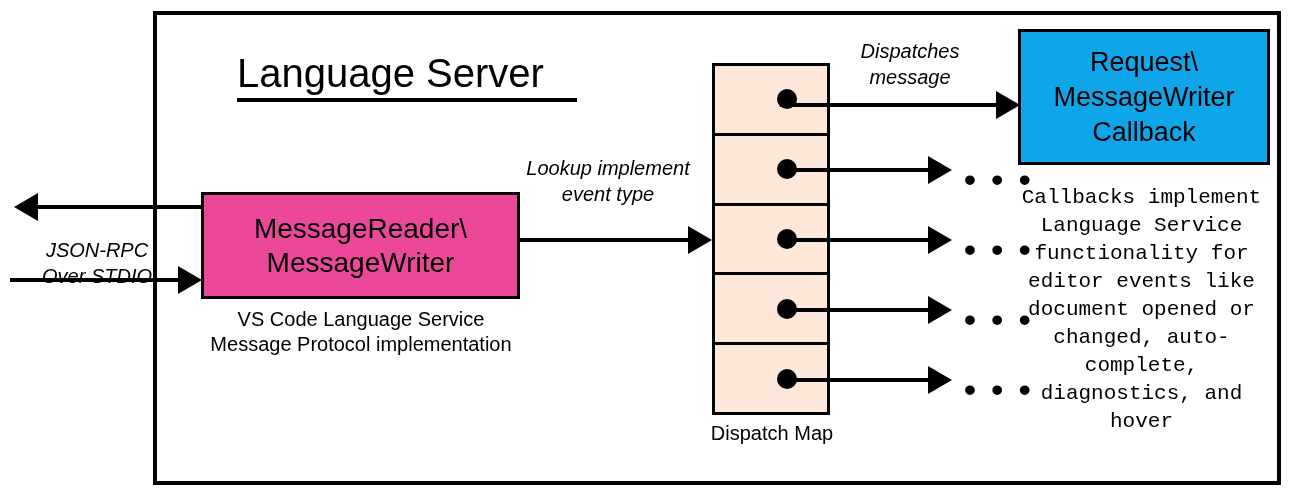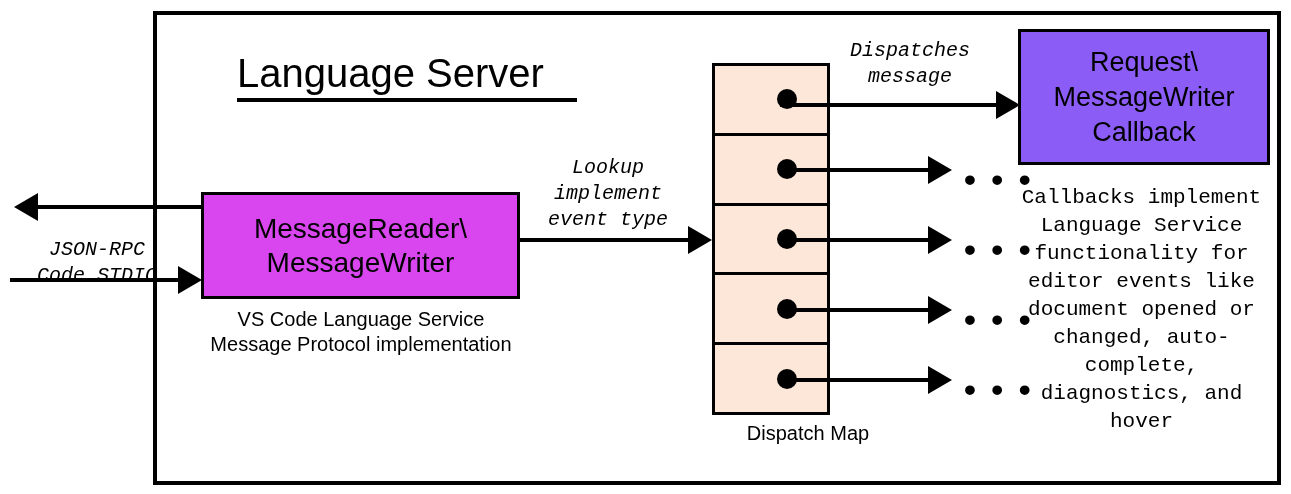--- a/index.html
+++ b/index.html
@@ -45,49 +45,48 @@
     border: 3px solid #000;
     box-sizing: border-box;
     display: flex;
     align-items: center;
     justify-content: center;
     text-align: center;
   }
   #messagereader-box {
     left: 201px; top: 192px;
     width: 319px; height: 107px;
-    background: #d946ef;
+    background: #ec4899;
     font-size: 28px;
     line-height: 34px;
   }
   #callback-box {
     left: 1018px; top: 29px;
     width: 252px; height: 136px;
-    background: #8b5cf6;
+    background: #0ea5e9;
     font-size: 27px;
     line-height: 35px;
   }
 
   
   .caption {
     text-align: center;
     font-size: 20px;
     line-height: 25px;
   }
   #messagereader-caption { left: 190px; top: 307px; width: 342px; }
-  #dispatchmap-caption   { left: 699px; top: 421px; width: 218px; text-align: center; }
+  #dispatchmap-caption   { left: 663px; top: 421px; width: 218px; text-align: center; }
   #callback-caption      { left: 1010px; top: 184px; width: 263px; font-size: 21px; line-height: 28px; font-family: Liberation Mono, monospace; }
 
   
   .edge-label {
     font-style: italic;
     font-size: 20px;
     line-height: 26px;
     text-align: center;
-    font-family: Liberation Mono, monospace;
   }
   #jsonrpc-label   { left: 22px;  top: 224px; width: 150px; margin-top: 13px; }
   #lookup-label    { left: 513px; top: 155px; width: 190px; }
   #dispatches-label{ left: 830px; top: 38px;  width: 160px; }
 
   
   #dispatch-map {
     left: 712px; top: 63px;
     width: 118px; height: 352px;
     border: 3px solid #000;
@@ -143,21 +142,21 @@
   <div class="abs" id="server-title">Language Server</div>
 
   <div class="abs hline" style="left:38px; top:205px; width:165px;"></div>
   <div class="abs arrow-left" style="left:14px; top:193px;"></div>
 
   <div class="abs hline" style="left:10px; top:278px; width:170px;"></div>
   <div class="abs arrow-right" style="left:178px; top:266px;"></div>
 
   <div class="abs edge-label" id="jsonrpc-label">
     <div>JSON-RPC</div>
-    <div>Code STDIO</div>
+    <div>Over STDIO</div>
   </div>
 
   <div class="abs node-box" id="messagereader-box">
     <div>
       <div>MessageReader\</div>
       <div>MessageWriter</div>
     </div>
   </div>
 
   <div class="abs caption" id="messagereader-caption">

